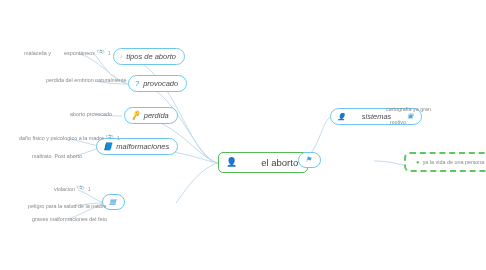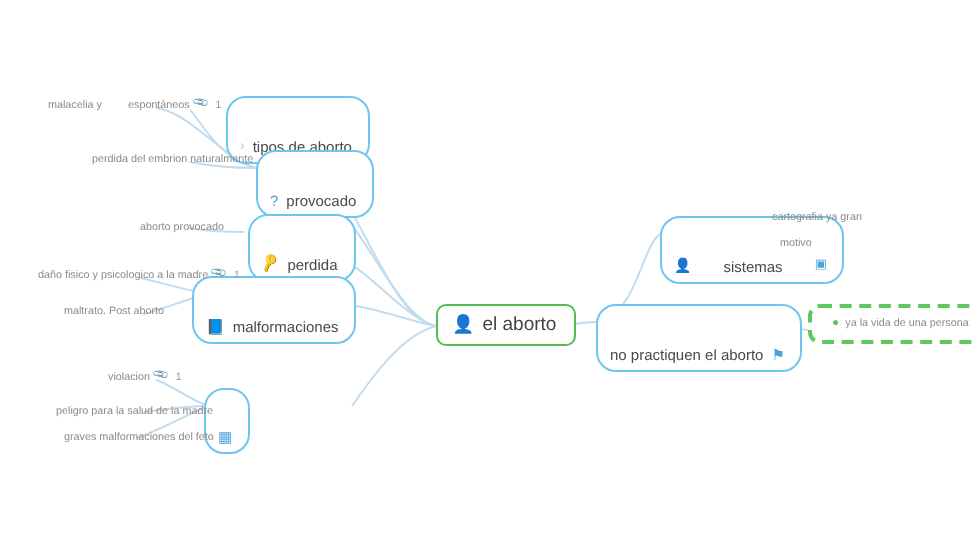--- a/index.html
+++ b/index.html
@@ -18,31 +18,32 @@
   
   .root{
     border:1.6px solid #55bb55;
     border-radius:5px;
     background:#ffffff;
     padding:4px 9px 4px 7px;
     font-size:9px;
     color:#333333;
     gap:4px;
   }
-  .root .label{font-size:9.5px;color:#444;}
+  .root .label{font-size:9.5px;color:#444;margin-left:20px;}
 
   
   .pill{
     border:1.2px solid #6ec6f0;
     border-radius:10px;
     background:#ffffff;
-    padding:20px 8px 3px 6px;
+    padding:3px 8px 3px 6px;
     font-size:7.5px;
     color:#4a4a4a;
     gap:4px;
+    font-style:italic;
   }
   
   .leaf{
     font-size:5.4px;
     color:#8a8a8a;
     gap:3px;
     background:transparent;
     padding:1px 2px;
   }
   .leaf .cnt{color:#9a9a9a;font-size:5.2px;}
@@ -179,21 +180,20 @@
 
   <div class="node leaf" style="left:26px;top:202px;">
     <span>peligro para la salud de la madre</span>
   </div>
 
   <div class="node leaf" style="left:30px;top:215px;">
     <span>graves malformaciones del feto</span>
   </div>
 
   <div class="node pill" style="left:298px;top:152px;">
-    <span>no practiquen el aborto</span>
     <span class="ico ico-flag">⚑</span>
   </div>
 
   <div class="node pill" style="left:330px;top:108px;gap:16px;">
     <span class="ico ico-user2">👤</span>
     <span>sistemas</span>
     <span class="ico ico-badge">▣</span>
   </div>
 
   <div class="node leaf" style="left:384px;top:105px;">

